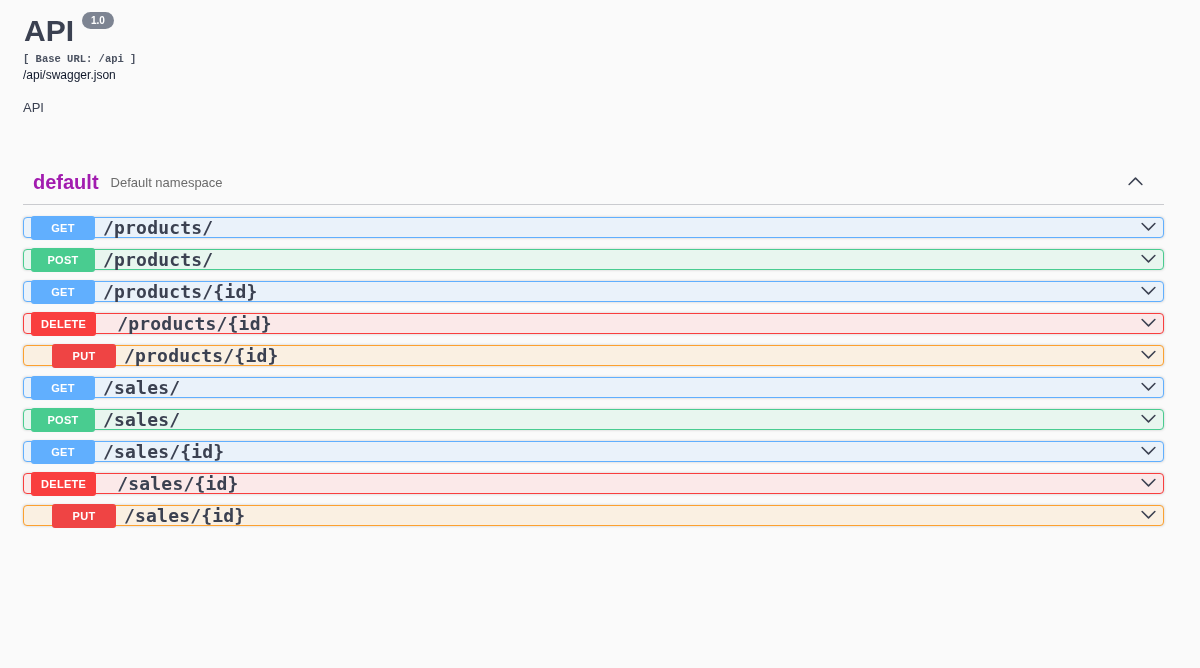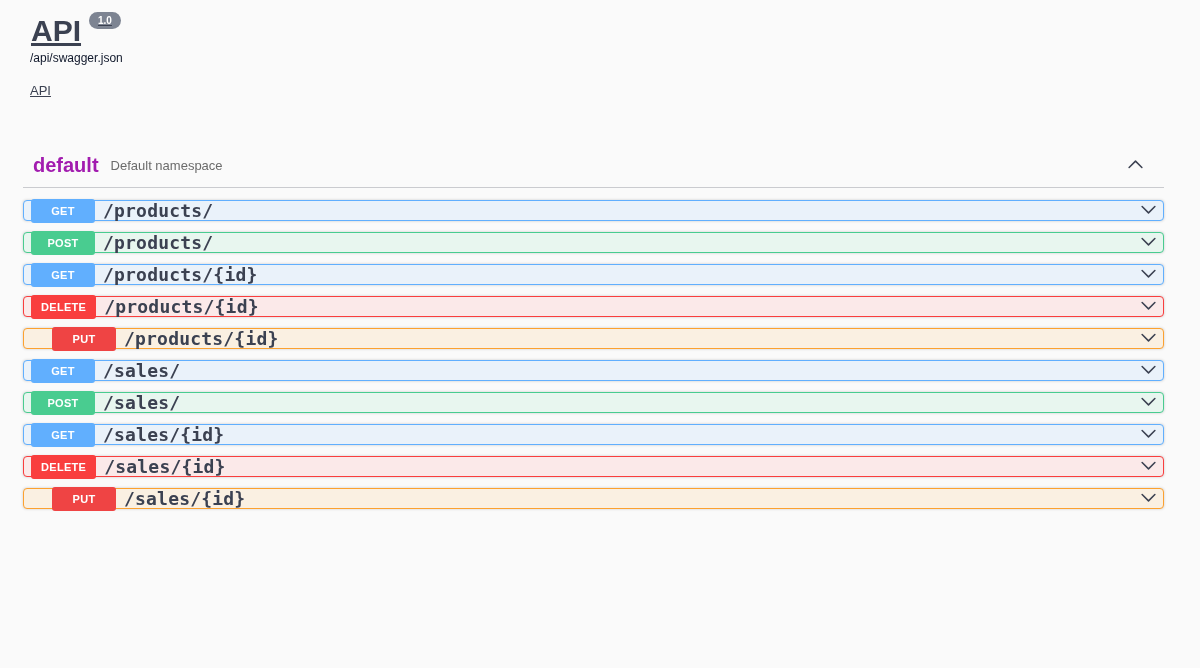--- a/index.html
+++ b/index.html
@@ -5,22 +5,21 @@
   * { box-sizing: border-box; margin: 0; padding: 0; }
   html, body {
     width: 1200px;
     min-height: 668px;
     background: #fafafa;
     font-family: "Liberation Sans", sans-serif;
     color: #3b4151;
   }
   
   .info {
-    padding: 14px 36px 0 30px;
-    text-decoration: underline;
+    padding: 14px 36px 0 23px;
   }
   .title-row {
     display: flex;
     align-items: flex-start;
     margin-left: 1px;
   }
   .api-title {
     font-size: 30px;
     font-weight: 700;
     color: #3b4151;
@@ -119,33 +118,34 @@
     font-weight: 600;
     color: #3b4151;
     letter-spacing: .2px;
   }
   .opblock .arrow { margin-left: auto; margin-right: 6px; }
   
   .method-get    { border-color: #61affe; background: #eaf2fa; }
   .method-get    .method-badge { background: #61affe; }
   .method-post   { border-color: #49cc90; background: #e8f6ef; }
   .method-post   .method-badge { background: #49cc90; }
-  .method-delete { border-color: #f93e3e; background: #fbe9e9; }
+  .method-delete { border-color: #f93e3e; background: #fbe9e9; gap: 13px; }
   .method-delete .method-badge { background: #f93e3e; }
   .method-put    { border-color: #fca130; background: #faf0e2; }
   .method-put    .method-badge { background: #ef4444; margin-left: 28px; }
 </style>
 </head>
 <body>
 
 <div class="info">
   <div class="title-row">
     <span class="api-title">API</span>
     <span class="version-badge">1.0</span>
   </div>
+  <div class="base-url">[ Base URL: /api ]</div>
   <a class="spec-link">/api/swagger.json</a>
   <div class="api-description">API</div>
 </div>
 
 <div class="tag-section">
   <div class="tag-header">
     <span class="tag-name">default</span>
     <span class="tag-desc">Default namespace</span>
     <button class="arrow arrow-btn">
       <span>

